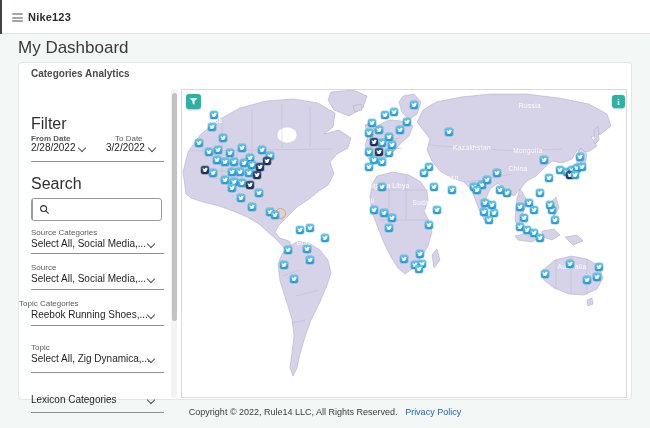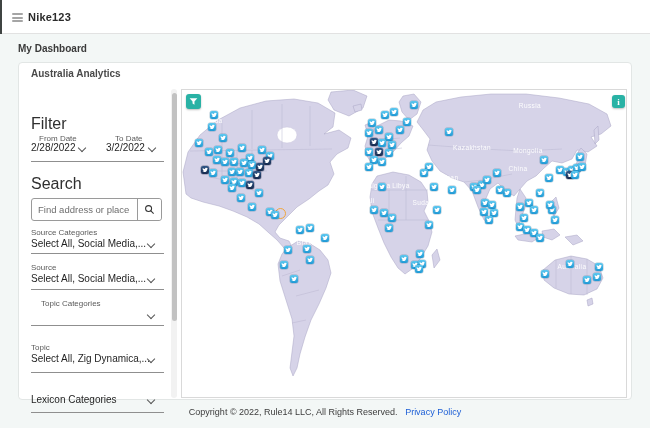--- a/index.html
+++ b/index.html
@@ -19,21 +19,21 @@
   .nav-edge { position:absolute; left:0; top:0; width:2px; height:34px; background:#3f4442; }
   .hamburger { position:absolute; left:12px; top:13px; width:11px; height:9px; cursor:pointer; }
   .hamburger span { display:block; height:2px; background:#a5a5a5; margin-bottom:1.5px; border-radius:1px; }
   .brand { position:absolute; left:28px; top:11px; font-size:11px; font-weight:700; color:#2b2b2b; letter-spacing:.2px;text-align:center; }
   .user-menu { position:absolute; right:18px; top:0; height:34px; display:flex; align-items:center; gap:5px; cursor:pointer; }
   .user-menu svg { display:block; }
   .user-email { font-size:10px; color:#333; }
   .chev { display:inline-block; width:6px; height:6px; border-right:1.2px solid #555; border-bottom:1.2px solid #555; transform:rotate(45deg); margin-top:-3px; }
   
   .breadcrumb-bar { position:absolute; left:0; top:34px; width:650px; height:28px; display:flex; align-items:center; }
-  .breadcrumb { margin-left:18px; font-size:10px; font-weight:700; color:#3a3a3a; }
+  .breadcrumb { margin-left:18px; font-size:17px; font-weight:400; color:#3a3a3a; }
   
   .card {
     position:absolute; left:18px; top:62px; width:614px; height:338px;
     background:#fff; border:1px solid #e2e6e5; border-radius:4px;
   }
   .card-title { position:absolute; left:12px; top:5px; font-size:10px; font-weight:700; color:#4a4a4a; }
   
   .panel { position:absolute; left:0; top:24px; width:160px; bottom:2px; background:#fff; }
   .h-big { position:absolute; font-size:16px; font-weight:500; color:#2f2f2f; }
   .fld-label { position:absolute; font-size:8px; color:#5a5a5a; }
@@ -90,56 +90,56 @@
       <span></span>
     </div>
   <div class="brand">Nike123</div>
 </div>
 
 <div class="breadcrumb-bar">
   <span class="breadcrumb">My Dashboard</span>
 </div>
 
 <div class="card">
-  <div class="card-title">Australia Analytics</div>
+  <div class="card-title">Categories Analytics</div>
 
   <div class="panel">
     <div class="h-big" style="left:12px; top:28px;">Filter</div>
 
-    <div class="fld-label" style="left:20px; top:47px;">From Date</div>
+    <div class="fld-label" style="left:12px; top:47px;font-weight:bold;">From Date</div>
     <div class="fld-value" style="left:12px; top:55px;">2/28/2022</div>
     <span class="sel-chev" style="left:60px; top:58px;"></span>
 
     <div class="fld-label" style="left:96px; top:47px;">To Date</div>
     <div class="fld-value" style="left:87px; top:55px;text-align:center;">3/2/2022</div>
     <span class="sel-chev" style="left:130px; top:58px;"></span>
     <div class="divider" style="top:74px;"></div>
 
     <div class="h-big" style="left:12px; top:88px;">Search</div>
     <div class="search-box">
-      <input type="text" placeholder="Find address or place" style="">
       <div class="search-btn">
         <svg width="11" height="11" viewBox="0 0 24 24" fill="none" stroke="#333" stroke-width="2.4">
           <circle cx="10" cy="10" r="6.5"></circle>
             <path d="M15 15l6 6"></path>
         </svg>
       </div>
     </div>
 
     <div class="fld-label" style="left:12px; top:141px;">Source Categories</div>
     <div class="fld-value" style="left:12px; top:151px;">Select All, Social Media,...</div>
     <span class="sel-chev" style="left:129px; top:154px;"></span>
     <div class="divider" style="top:166px;"></div>
 
     <div class="fld-label" style="left:12px; top:176px;">Source</div>
     <div class="fld-value" style="left:12px; top:186px;">Select All, Social Media,...</div>
     <span class="sel-chev" style="left:129px; top:189px;"></span>
     <div class="divider" style="top:202px;"></div>
 
-    <div class="fld-label" style="left:22px; top:212px;">Topic Categories</div>
+    <div class="fld-label" style="left:0; top:212px;">Topic Categories</div>
+    <div class="fld-value" style="left:12px; top:222px;">Reebok Running Shoes,...</div>
     <span class="sel-chev" style="left:129px; top:225px;"></span>
     <div class="divider" style="top:238px;"></div>
 
     <div class="fld-label" style="left:12px; top:256px;">Topic</div>
     <div class="fld-value" style="left:12px; top:266px;">Select All, Zig Dynamica,...</div>
     <span class="sel-chev" style="left:129px; top:269px;"></span>
     <div class="divider" style="top:285px;"></div>
 
     <div class="fld-value" style="left:12px; top:307px;">Lexicon Categories</div>
     <span class="sel-chev" style="left:129px; top:310px;"></span>

